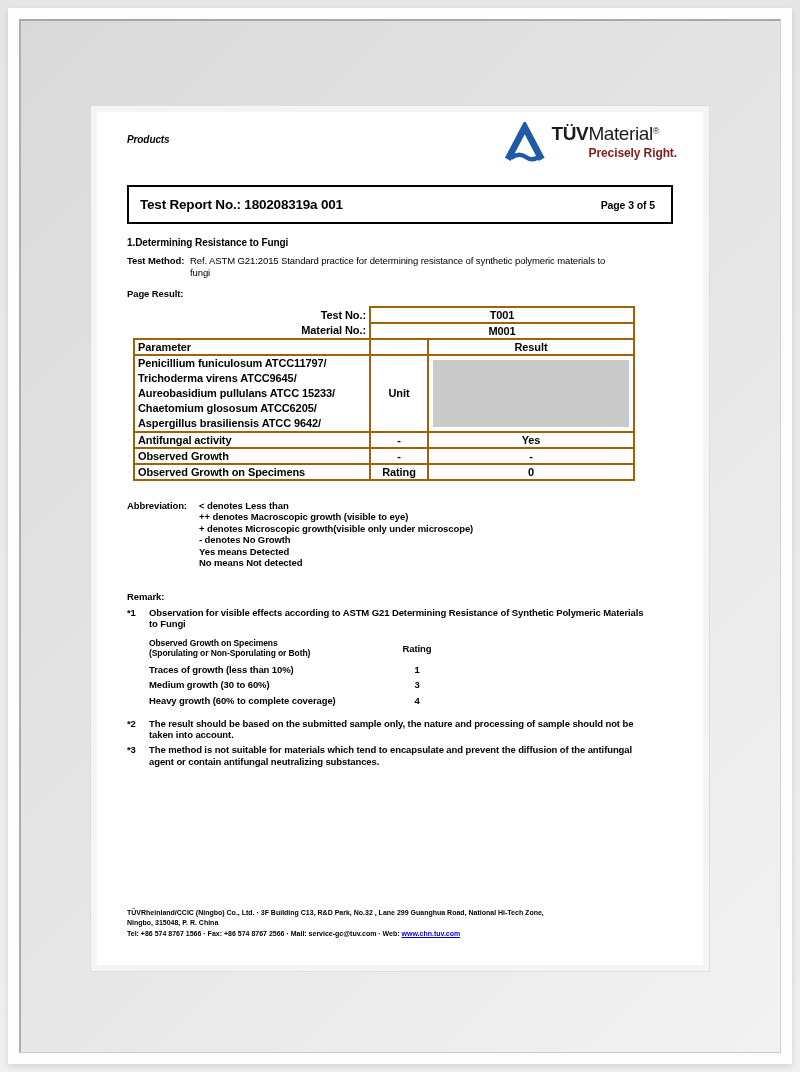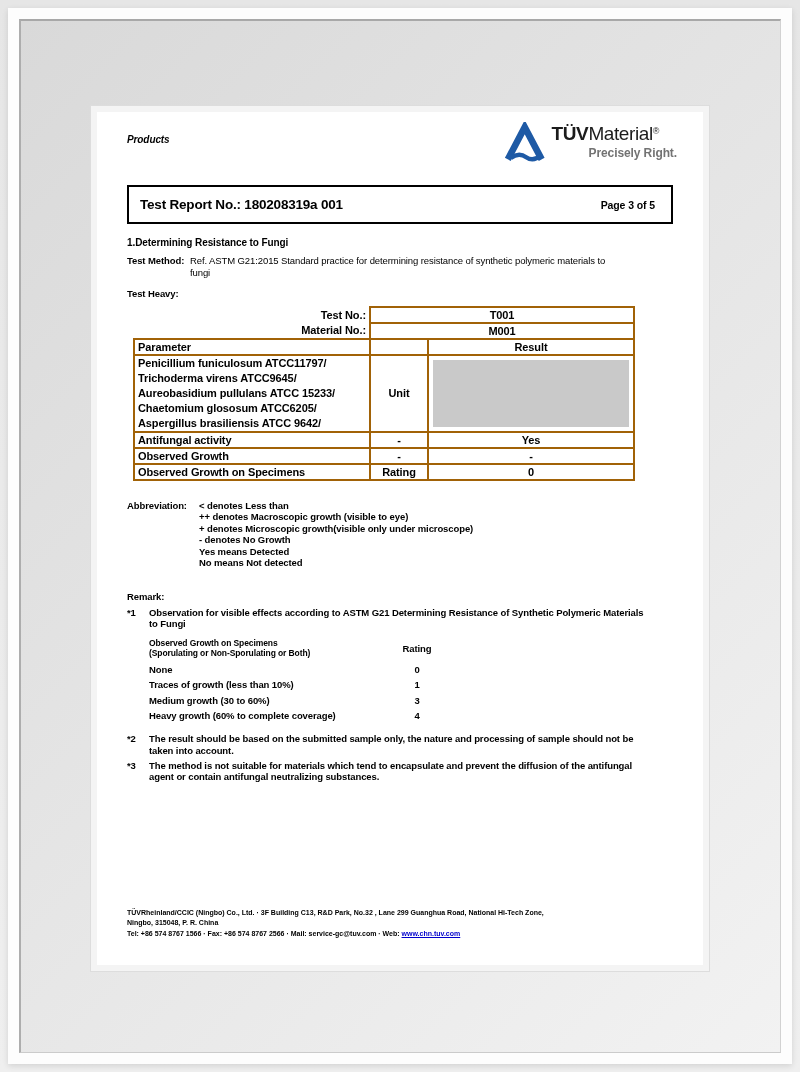--- a/index.html
+++ b/index.html
@@ -18,21 +18,21 @@
   .paper-content{position:relative;width:100%;height:100%;font-size:9.5px;letter-spacing:-0.1px;}
 
   .products{position:absolute;top:22px;left:30px;font-size:10px;font-weight:bold;font-style:italic;}
 
   .logo{position:absolute;top:8px;right:26px;display:flex;align-items:flex-start;}
   .logo-mark{width:44px;height:44px;margin-right:6px;margin-top:2px;}
   .logo-textcol{display:flex;flex-direction:column;}
   .logo-brand{font-size:19px;letter-spacing:-0.4px;color:#1c1c1c;line-height:22px;}
   .logo-brand .b{font-weight:bold;}
   .logo-brand sup{font-size:9px;vertical-align:6px;}
-  .logo-tagline{font-size:12px;font-weight:bold;color:#737373;margin-top:1px;margin-left:2px;padding-left:35px;}
+  .logo-tagline{font-size:12px;font-weight:bold;color:#7f1d1d;margin-top:1px;margin-left:2px;padding-left:35px;}
 
   .report-box{position:absolute;top:73px;left:30px;right:30px;height:39px;border:2px solid #000;
               display:flex;align-items:center;justify-content:space-between;padding:0 16px 0 11px;}
   .report-title{font-size:13.5px;font-weight:bold;letter-spacing:-0.2px;}
   .report-page{font-size:10.5px;font-weight:bold;}
 
   .section{position:absolute;top:125px;left:30px;right:27px;}
   .h1{font-size:10px;font-weight:bold;margin-bottom:7px;}
   .tm-row{display:flex;margin-bottom:9px;}
   .tm-label{width:63px;font-weight:bold;flex:none;}
@@ -103,21 +103,21 @@
       </div>
 
       <div class="section">
         <div class="h1">1.Determining Resistance to Fungi</div>
 
         <div class="tm-row">
           <span class="tm-label">Test Method:</span>
           <span class="tm-text">Ref. ASTM G21:2015 Standard practice for determining resistance of synthetic polymeric materials to fungi</span>
         </div>
 
-        <div class="tr-label">Test Heavy:</div>
+        <div class="tr-label">Page Result:</div>
 
         <table class="res">
           <colgroup>
               <col style="width:236px">
               <col style="width:58px">
               <col style="width:206px">
             </colgroup>
           <tbody>
               <tr class="toprow">
             <td class="nb lab">Test No.:</td>
@@ -185,24 +185,20 @@
 
           <div class="rating">
             <div class="rt-head">
               <div class="rt-head-left">
                 <div>Observed Growth on Specimens</div>
                 <div>(Sporulating or Non-Sporulating or Both)</div>
               </div>
               <div class="rt-head-right">Rating</div>
             </div>
             <div class="rt-row">
-              <div class="rt-left">None</div>
-              <div class="rt-right">0</div>
-            </div>
-            <div class="rt-row">
               <div class="rt-left">Traces of growth (less than 10%)</div>
               <div class="rt-right">1</div>
             </div>
             <div class="rt-row">
               <div class="rt-left">Medium growth (30 to 60%)</div>
               <div class="rt-right">3</div>
             </div>
             <div class="rt-row">
               <div class="rt-left">Heavy growth (60% to complete coverage)</div>
               <div class="rt-right">4</div>

